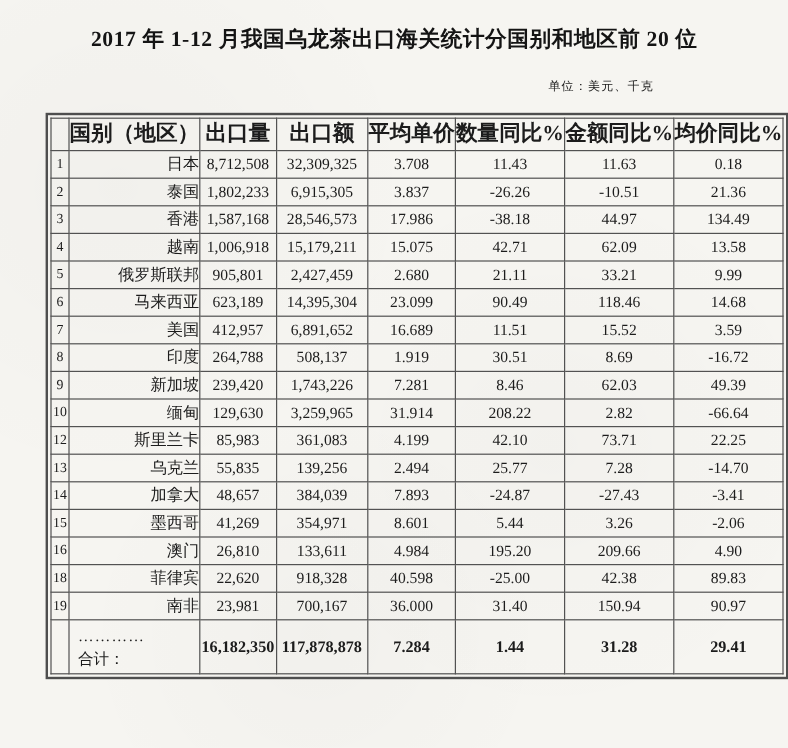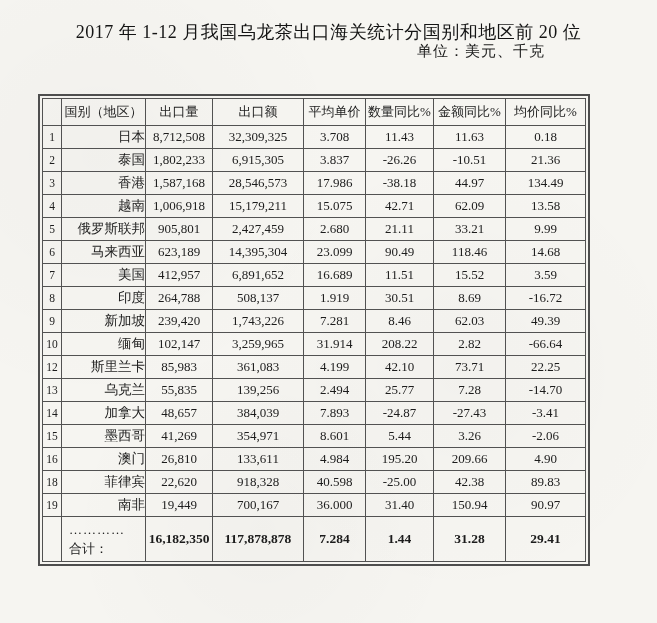--- a/index.html
+++ b/index.html
@@ -8,26 +8,26 @@
     background:#f6f5f1;
     background-image:
       radial-gradient(circle at 15% 25%, rgba(0,0,0,0.02), transparent 35%),
       radial-gradient(circle at 70% 60%, rgba(0,0,0,0.015), transparent 40%),
       radial-gradient(circle at 40% 85%, rgba(0,0,0,0.018), transparent 30%);
     font-family:"Liberation Serif","DejaVu Serif",serif;
     color:#1f1f1f;
   }
   .page-title{
     position:absolute;top:20px;left:0;width:100%;
-    text-align:center;font-size:18px;font-weight:normal;
+    text-align:center;font-size:18px;font-weight:bold;
     letter-spacing:0.5px;color:#141414;
   }
   .unit-note{
-    position:absolute;top:42px;right:112px;
-    font-size:15px;color:#1a1a1a;letter-spacing:1px;
+    position:absolute;top:65px;right:112px;
+    font-size:10px;color:#1a1a1a;letter-spacing:1px;
   }
   .table-frame{
     position:absolute;left:38px;top:94px;
     border:2px solid #4e4e4e;
     padding:2px;
   }
   table{
     border-collapse:collapse;table-layout:fixed;
     background:transparent;
   }
@@ -39,21 +39,21 @@
   col.c-qyoy{width:68px;}
   col.c-ayoy{width:72px;}
   col.c-pyoy{width:80px;}
   th,td{
     border:1px solid #525252;
     font-size:13px;line-height:1.1;
     text-align:center;vertical-align:middle;
     padding:0;overflow:hidden;white-space:nowrap;
     color:#1c1c1c;
   }
-  thead th{height:26px;font-weight:normal;font-size:13px;}
+  thead th{height:26px;font-weight:bold;font-size:18px;}
   tbody td{height:22px;}
   td.rank{font-size:11.5px;}
   td.country{text-align:right;padding-left:7px;font-size:13.5px;}
   tr.total-row td{height:44px;}
   tr.total-row td.num{font-weight:bold;font-size:13.5px;}
   .total-label{
     text-align:left;padding-left:7px;line-height:1.5;
     font-size:13px;
   }
   .dots-line{letter-spacing:1px;font-size:13px;}
@@ -175,21 +175,21 @@
           <td>239,420</td>
           <td>1,743,226</td>
           <td>7.281</td>
           <td>8.46</td>
           <td>62.03</td>
           <td>49.39</td>
         </tr>
         <tr>
           <td class="rank">10</td>
           <td class="country">缅甸</td>
-          <td>102,147</td>
+          <td>129,630</td>
           <td>3,259,965</td>
           <td>31.914</td>
           <td>208.22</td>
           <td>2.82</td>
           <td>-66.64</td>
         </tr>
         <tr>
           <td class="rank">12</td>
           <td class="country">斯里兰卡</td>
           <td>85,983</td>
@@ -245,21 +245,21 @@
           <td>22,620</td>
           <td>918,328</td>
           <td>40.598</td>
           <td>-25.00</td>
           <td>42.38</td>
           <td>89.83</td>
         </tr>
         <tr>
           <td class="rank">19</td>
           <td class="country">南非</td>
-          <td>19,449</td>
+          <td>23,981</td>
           <td>700,167</td>
           <td>36.000</td>
           <td>31.40</td>
           <td>150.94</td>
           <td>90.97</td>
         </tr>
       </tbody>
     <tfoot>
       <tr class="total-row">
         <td class="rank"></td>

